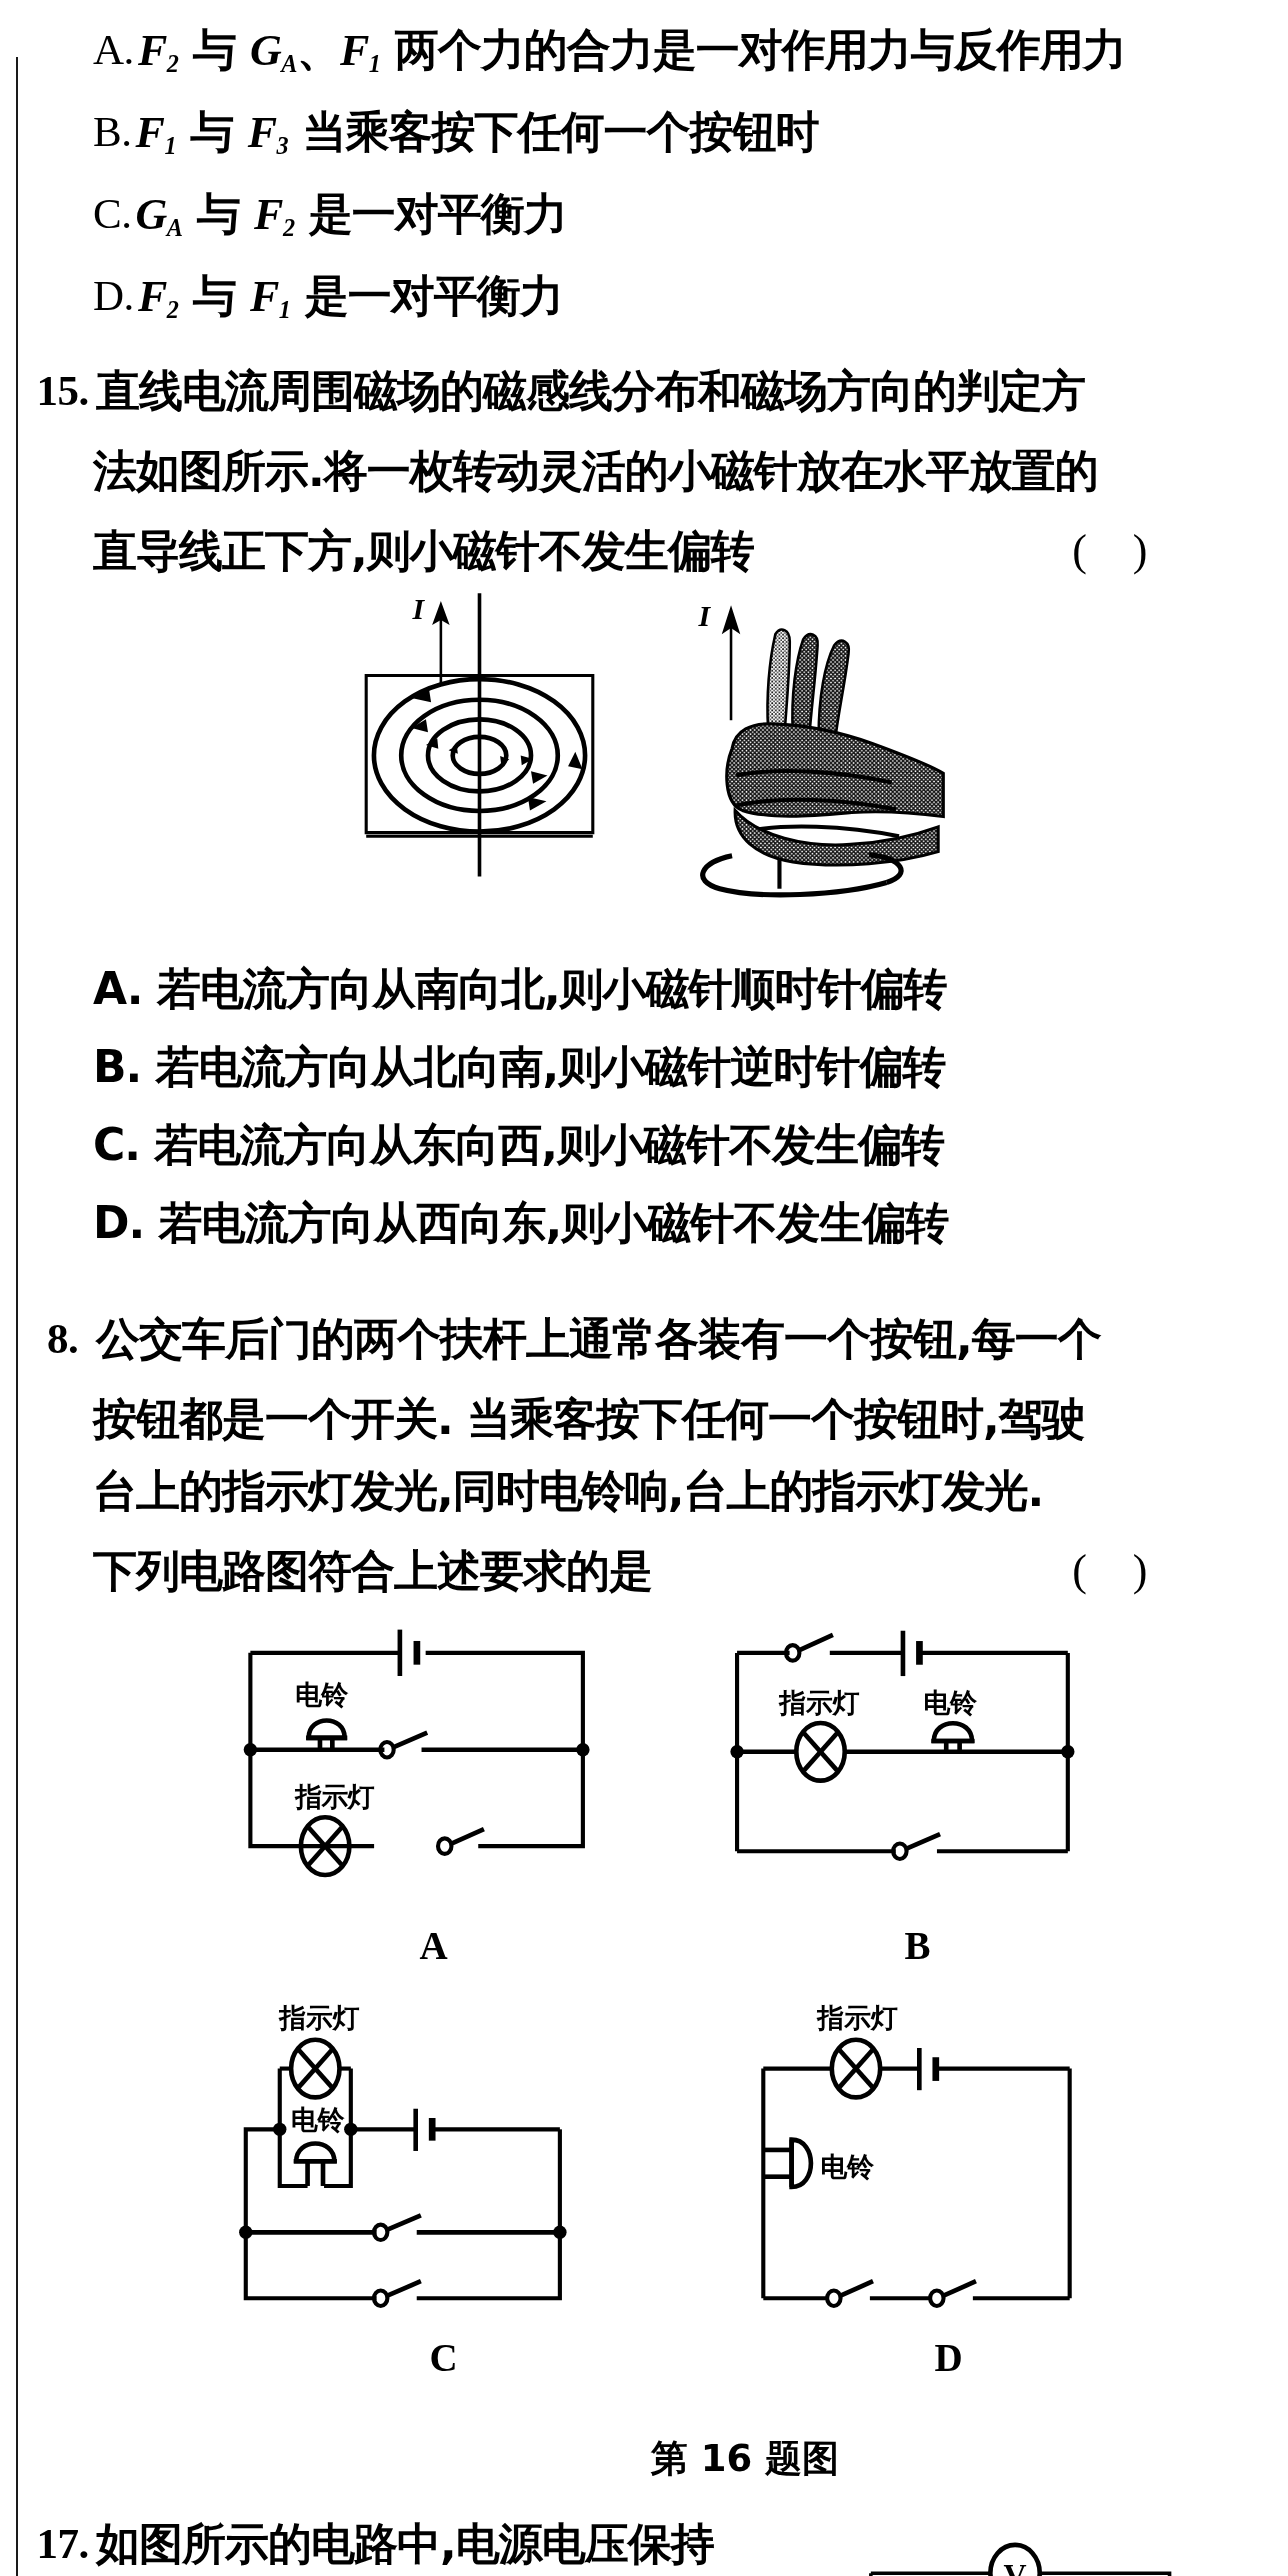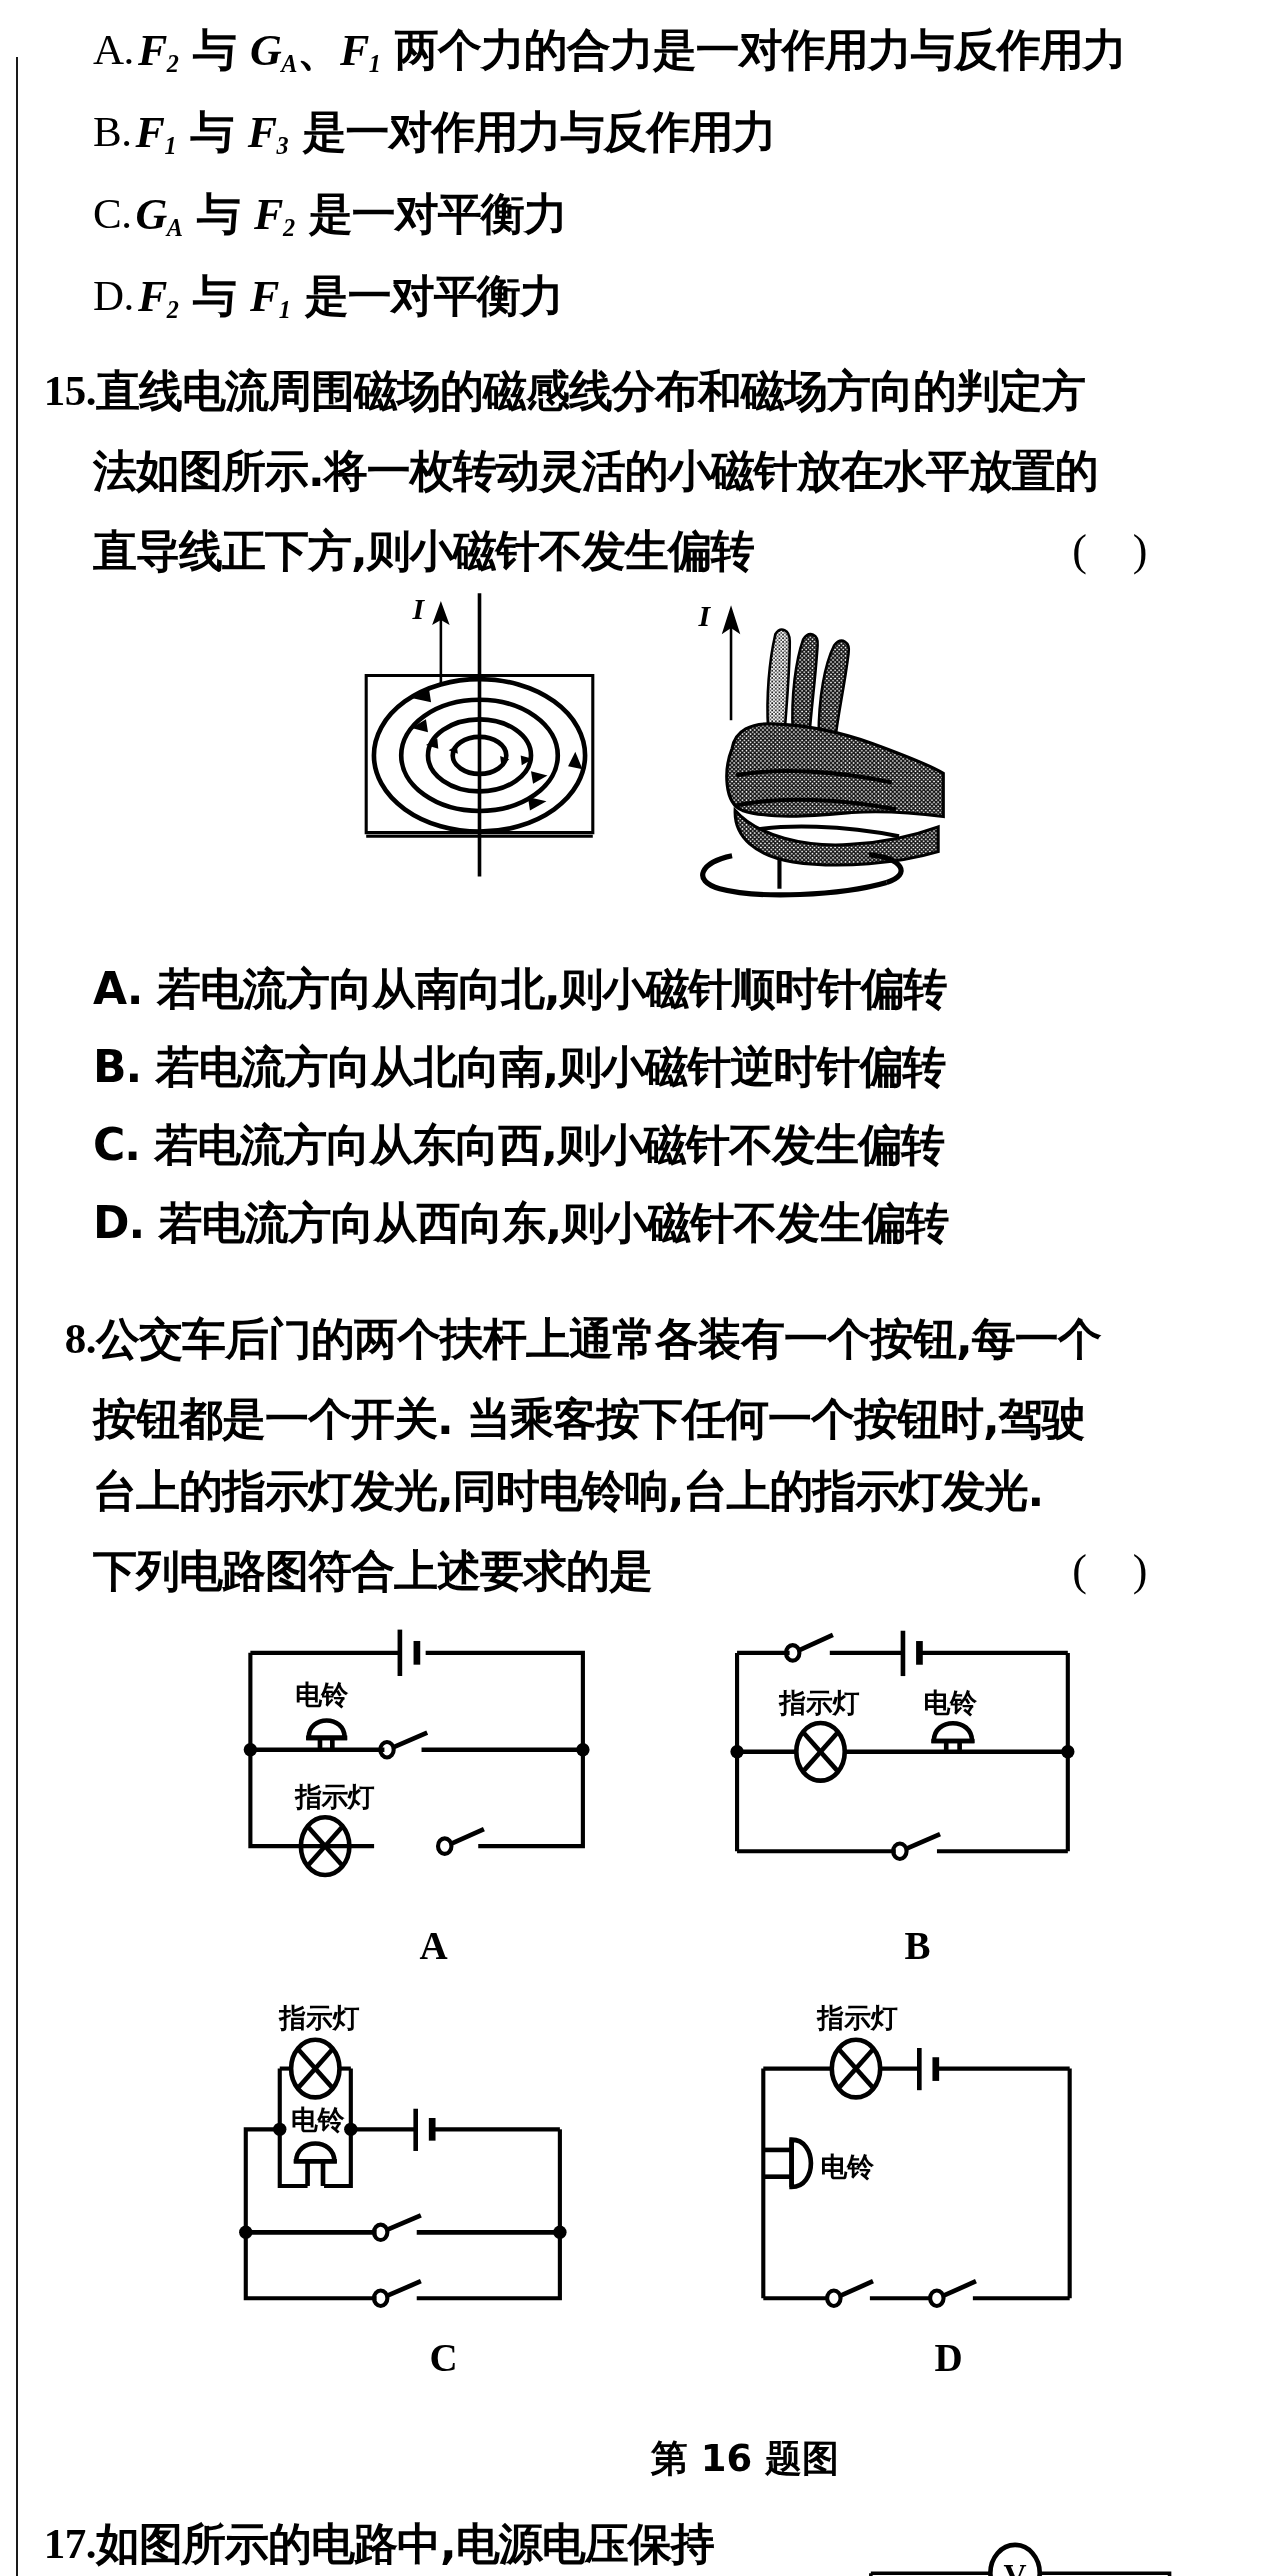--- a/index.html
+++ b/index.html
@@ -37,21 +37,21 @@
     line-height:1.0;
     letter-spacing:-0.5px;
     white-space:nowrap;
   }
   .qnum{
     flex:0 0 auto;
     width:67px;
     margin-left:-64px;
     font-weight:bold;
     font-size:43px;
-    text-align:right;
+    text-align:center;
   }
   .opt-letter{
     flex:0 0 auto;
     font-size:43px;
     padding-right:4.1px;
   }
   .txt{flex:0 0 auto;}
   .cn{font-family:"DejaVu Sans","Liberation Sans",sans-serif;font-weight:bold;letter-spacing:-1px;}
   .ital{font-style:italic;font-weight:bold;font-family:"Liberation Serif",serif;}
   sub{font-size:0.55em;vertical-align:-0.28em;font-style:italic;font-weight:bold;}
@@ -130,21 +130,21 @@
 
     <div style="height:28px"></div>
 
     <div class="line" style="margin-bottom:34px">
       <span class="opt-letter">A.</span>
       <span class="txt"><span class="ital">F</span><sub>2</sub><span class="cn"> 与 </span><span class="ital">G</span><sub>A</sub><span class="cn">、</span><span class="ital">F</span><sub>1</sub><span class="cn"> 两个力的合力是一对作用力与反作用力</span></span>
     </div>
 
     <div class="line" style="margin-bottom:34px">
       <span class="opt-letter">B.</span>
-      <span class="txt"><span class="ital">F</span><sub>1</sub><span class="cn"> 与 </span><span class="ital">F</span><sub>3</sub><span class="cn"> 是一对作用力与反作用力</span></span>
+      <span class="txt"><span class="ital">F</span><sub>1</sub><span class="cn"> 与 </span><span class="ital">F</span><sub>3</sub><span class="cn"> 当乘客按下任何一个按钮时</span></span>
     </div>
 
     <div class="line" style="margin-bottom:34px">
       <span class="opt-letter">C.</span>
       <span class="txt"><span class="ital">G</span><sub>A</sub><span class="cn"> 与 </span><span class="ital">F</span><sub>2</sub><span class="cn"> 是一对平衡力</span></span>
     </div>
 
     <div class="line" style="margin-bottom:47px">
       <span class="opt-letter">D.</span>
       <span class="txt"><span class="ital">F</span><sub>2</sub><span class="cn"> 与 </span><span class="ital">F</span><sub>1</sub><span class="cn"> 是一对平衡力</span></span>

